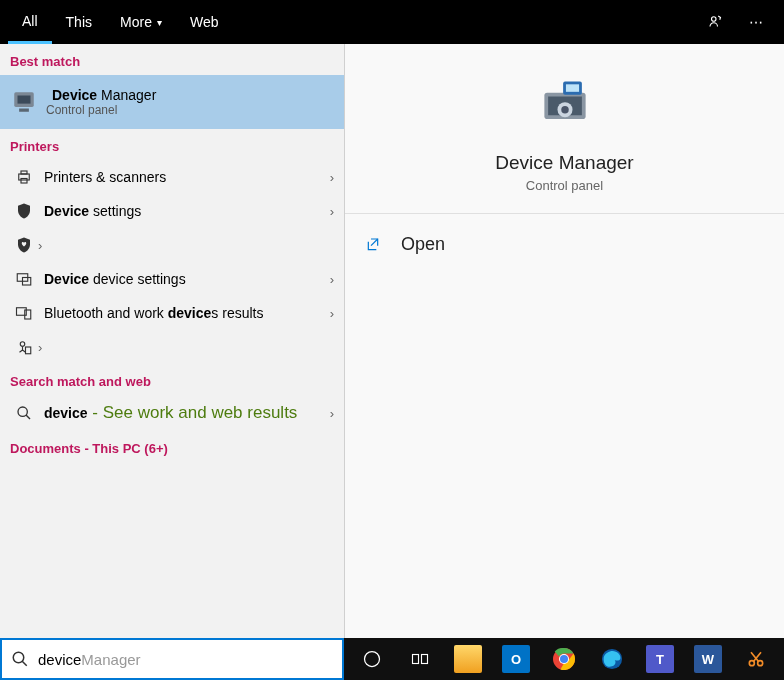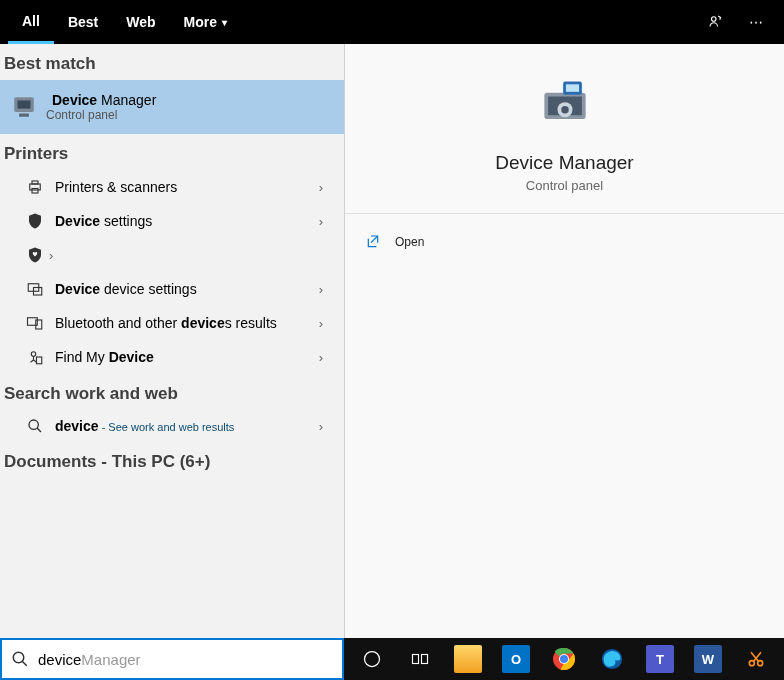--- a/index.html
+++ b/index.html
@@ -1,61 +1,61 @@
 <!DOCTYPE html>
 <html><head>
 <meta charset="utf-8">
 <style>
   * { margin: 0; padding: 0; box-sizing: border-box; font-family: "Segoe UI", Arial, sans-serif; }
   body { width: 784px; height: 680px; overflow: hidden; background: #f2f2f2; }
   .root { display: flex; flex-direction: column; height: 100%; }
   .tabs { display: flex; align-items: center; background: #000; color: #fff; height: 44px; font-size: 14px; padding: 0 8px; }
-  .tab { padding: 12px 14px; height: 100%; display: flex; align-items: center; cursor: pointer; font-weight: bold; }
+  .tab { padding: 12px 14px; height: 100%; display: flex; align-items: center; cursor: pointer; }
   .tab.active { border-bottom: 3px solid #4cc2ff; }
   .tabs .spacer { flex: 1; }
   .tab-icon { width: 40px; display: flex; justify-content: center; align-items: center; cursor: pointer; }
   .caret::after { content: "▾"; margin-left: 5px; font-size: 10px; }
   .main { flex: 1; display: flex; background: #f2f2f2; overflow: hidden; }
   .left { width: 345px; border-right: 1px solid #d0d0d0; display: flex; flex-direction: column; overflow-y: auto; }
   .right { flex: 1; background: #f9f9f9; }
-  .heading { font-size: 17px; font-weight: 600; padding: 10px 4px 6px; color: #404040; }
-  .result { display: flex; align-items: center; padding: 8px 21px; cursor: pointer; position: relative; }
+  .heading { font-size: 13px; font-weight: 600; padding: 10px 10px 6px; color: #be185d; }
+  .result { display: flex; align-items: center; padding: 8px 10px; cursor: pointer; position: relative; }
   .result.best { background: #a8cce9; padding: 12px 10px; }
   .result .icon-box { width: 28px; display: flex; justify-content: center; color: #333; }
   .result .txt { flex: 1; font-size: 14px; color: #000; margin-left: 6px; }
   .result .sub { font-size: 12px; color: #555; }
   .result .chev { color: #666; font-size: 13px; }
   .txt strong, .txt b { font-weight: 600; }
   .preview-top { display: flex; flex-direction: column; align-items: center; padding: 30px 10px 20px; border-bottom: 1px solid #e0e0e0; }
   .device-big { margin-bottom: 14px; }
   .preview-title { font-size: 19px; color: #222; margin-bottom: 4px; }
   .preview-sub { font-size: 13px; color: #666; }
   .actions { padding: 14px 20px; }
-  .action { display: flex; align-items: center; gap: 14px; font-size: 12px; color: #222; cursor: pointer; padding: 6px 0; }
+  .action { display: flex; align-items: center; gap: 20px; font-size: 18px; color: #222; cursor: pointer; padding: 6px 0; }
   .action svg { color: #0078d4; }
   .search-row { height: 42px; background: #fff; border: 2px solid #0078d4; display: flex; align-items: center; width: 345px; }
   .search-row .sicon { width: 36px; display: flex; justify-content: center; }
   .search-row input { border: none; outline: none; font-size: 15px; flex: 1; color: #000; background: transparent; }
   .ghost-wrap { position: relative; flex: 1; display: flex; align-items: center; }
   .ghost { position: absolute; left: 0; font-size: 15px; color: #999; pointer-events: none; display: flex; }
   .ghost .typed { color: transparent; }
   .taskbar { height: 42px; background: #101010; display: flex; align-items: center; padding: 0 4px; position: relative; }
   .tbicon { width: 48px; height: 40px; display: flex; align-items: center; justify-content: center; cursor: pointer; font-size: 18px; color: #fff; }
   .app-tile { width: 28px; height: 28px; border-radius: 2px; display: flex; align-items: center; justify-content: center; font-size: 13px; font-weight: bold; color: #fff; }
   .bottom { display: flex; background: #000; }
 </style>
 </head>
 <body>
 
 <div class="root">
   <div class="tabs">
     <div class="tab active">All</div>
-    <div class="tab">Best</div>
+    <div class="tab">This</div>
+    <div class="tab caret">More</div>
     <div class="tab">Web</div>
-    <div class="tab caret">More</div>
     <div class="spacer"></div>
     <div class="tab-icon">
       <svg width="18" height="18" viewBox="0 0 24 24" fill="none" stroke="currentColor" stroke-width="1.5">
           <circle cx="9" cy="8" r="3"></circle>
           <path d="M4 18c0-2.7 2.2-5 5-5s5 2.3 5 5"></path>
           <path d="M15 4l3 2-1 3"></path>
         </svg>
     </div>
     <div class="tab-icon">⋯</div>
   </div>
@@ -118,45 +118,44 @@
         <div class="txt"><b>Device</b><span> device settings</span></div>
         <div class="chev">›</div>
       </div>
       <div class="result">
         <div class="icon-box">
             <svg width="18" height="18" viewBox="0 0 24 24" fill="none" stroke="currentColor" stroke-width="1.5">
               <rect x="2" y="5" width="13" height="10"></rect>
               <rect x="13" y="8" width="8" height="12"></rect>
             </svg>
           </div>
-        <div class="txt"><span>Bluetooth and other </span><b>device</b><span>s results</span></div>
+        <div class="txt"><span>Bluetooth and work </span><b>device</b><span>s results</span></div>
         <div class="chev">›</div>
       </div>
       <div class="result">
         <div class="icon-box">
             <svg width="18" height="18" viewBox="0 0 24 24" fill="none" stroke="currentColor" stroke-width="1.5">
               <circle cx="10" cy="8" r="3"></circle>
               <path d="M10 11v5m-4 3l4-3 4 3"></path>
               <rect x="14" y="12" width="7" height="9"></rect>
             </svg>
           </div>
-        <div class="txt"><span>Find My </span><b>Device</b></div>
-        <div class="chev">›</div>
-      </div>
-
-      <div class="heading">Search work and web</div>
+        <div class="chev">›</div>
+      </div>
+
+      <div class="heading">Search match and web</div>
 
       <div class="result">
         <div class="icon-box">
             <svg width="16" height="16" viewBox="0 0 24 24" fill="none" stroke="currentColor" stroke-width="2">
               <circle cx="10" cy="10" r="7"></circle>
               <line x1="15" y1="15" x2="21" y2="21"></line>
             </svg>
           </div>
-        <div class="txt"><b>device</b><span style="color:#0c4a6e;font-size:11px"> - See work and web results</span></div>
+        <div class="txt"><b>device</b><span style="color:#4d7c0f;font-size:17px"> - See work and web results</span></div>
         <div class="chev">›</div>
       </div>
 
       <div class="heading">Documents - This PC (6+)</div>
     </div>
 
     <div class="right">
       <div class="preview-top">
         <div class="device-big">
           <svg width="60" height="60" viewBox="0 0 64 64">

